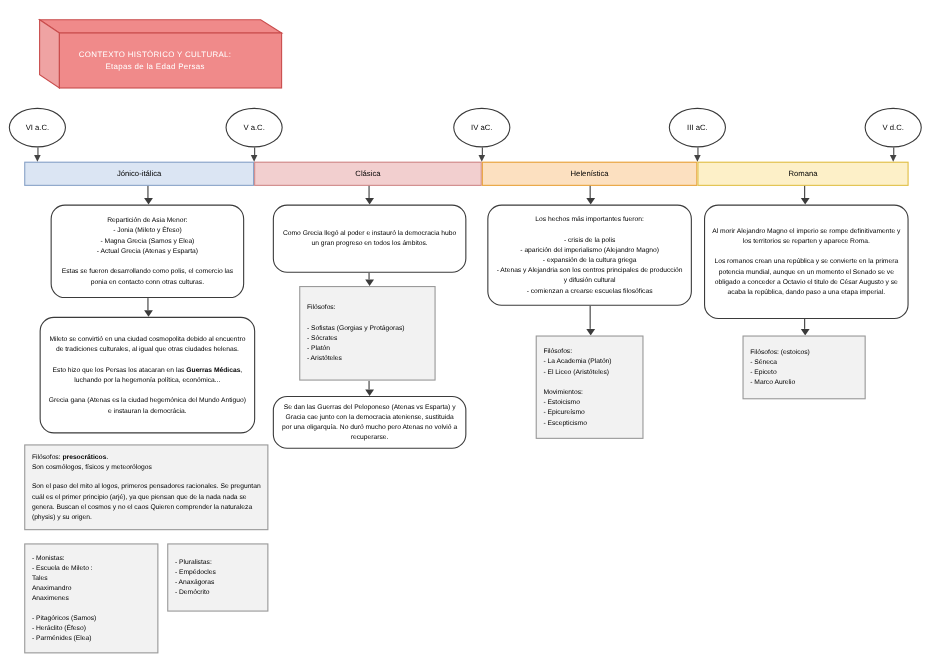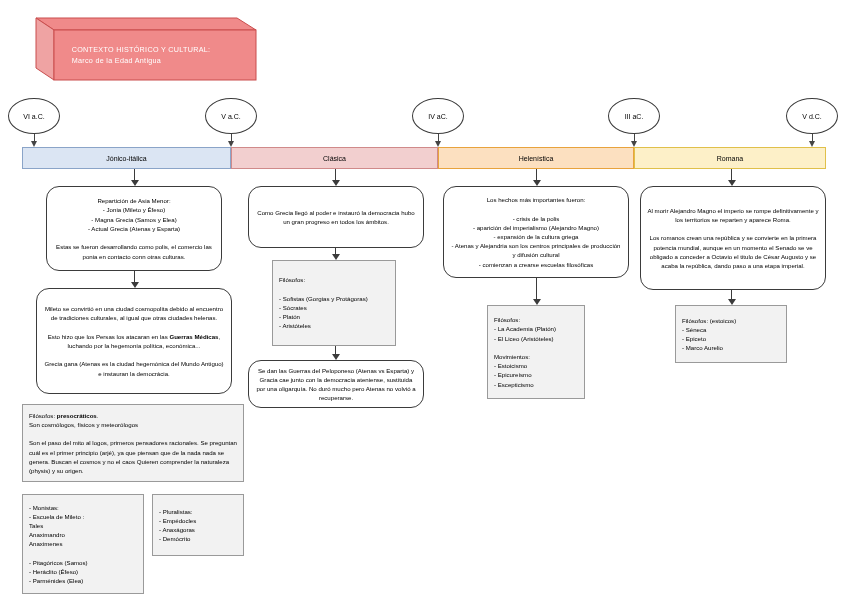--- a/index.html
+++ b/index.html
@@ -30,21 +30,21 @@
     left: 36px;
     top: 16px;
     width: 174px;
     height: 50px;
     background: #f08a8a;
     border: 1px solid #c94d4d;
     box-sizing: border-box;
     display: flex;
     align-items: center;
     justify-content: center;
-    text-align: left;
+    text-align: center;
   }
   .tb-face span {
     color: #ffffff;
     font-size: 7.2px;
     line-height: 11px;
     letter-spacing: .3px;
   }
   .tb-shape {
     position: absolute;
     left: 0; top: 0;
@@ -143,21 +143,21 @@
 
       <polygon points="18,4 219,4 238,16 36,16" fill="#f08a8a" stroke="#c94d4d" stroke-width="1"></polygon>
 
       <polygon points="18,4 36,16 36,66 18,54" fill="#efa3a3" stroke="#c94d4d" stroke-width="1"></polygon>
 
       <rect x="36" y="16" width="202" height="50" fill="#f08a8a" stroke="#c94d4d" stroke-width="1"></rect>
     </svg>
     <div class="tb-face" style="border:none;background:none;">
       <span>
         <span>CONTEXTO HISTÓRICO Y CULTURAL:</span><br>
-        <span>Marco de la Edad Antigua</span>
+        <span>Etapas de la Edad Persas</span>
       </span>
     </div>
   </div>
 
   <div id="timeline-layer">
       <div class="tl-bar" style="left: 22px; width: 209px; background: rgb(219, 229, 243); border-color: rgb(138, 164, 200);">
         <span>Jónico-itálica</span>
       </div>
       <div class="tl-bar" style="left: 231px; width: 207px; background: rgb(242, 207, 207); border-color: rgb(208, 138, 138);">
         <span>Clásica</span>

